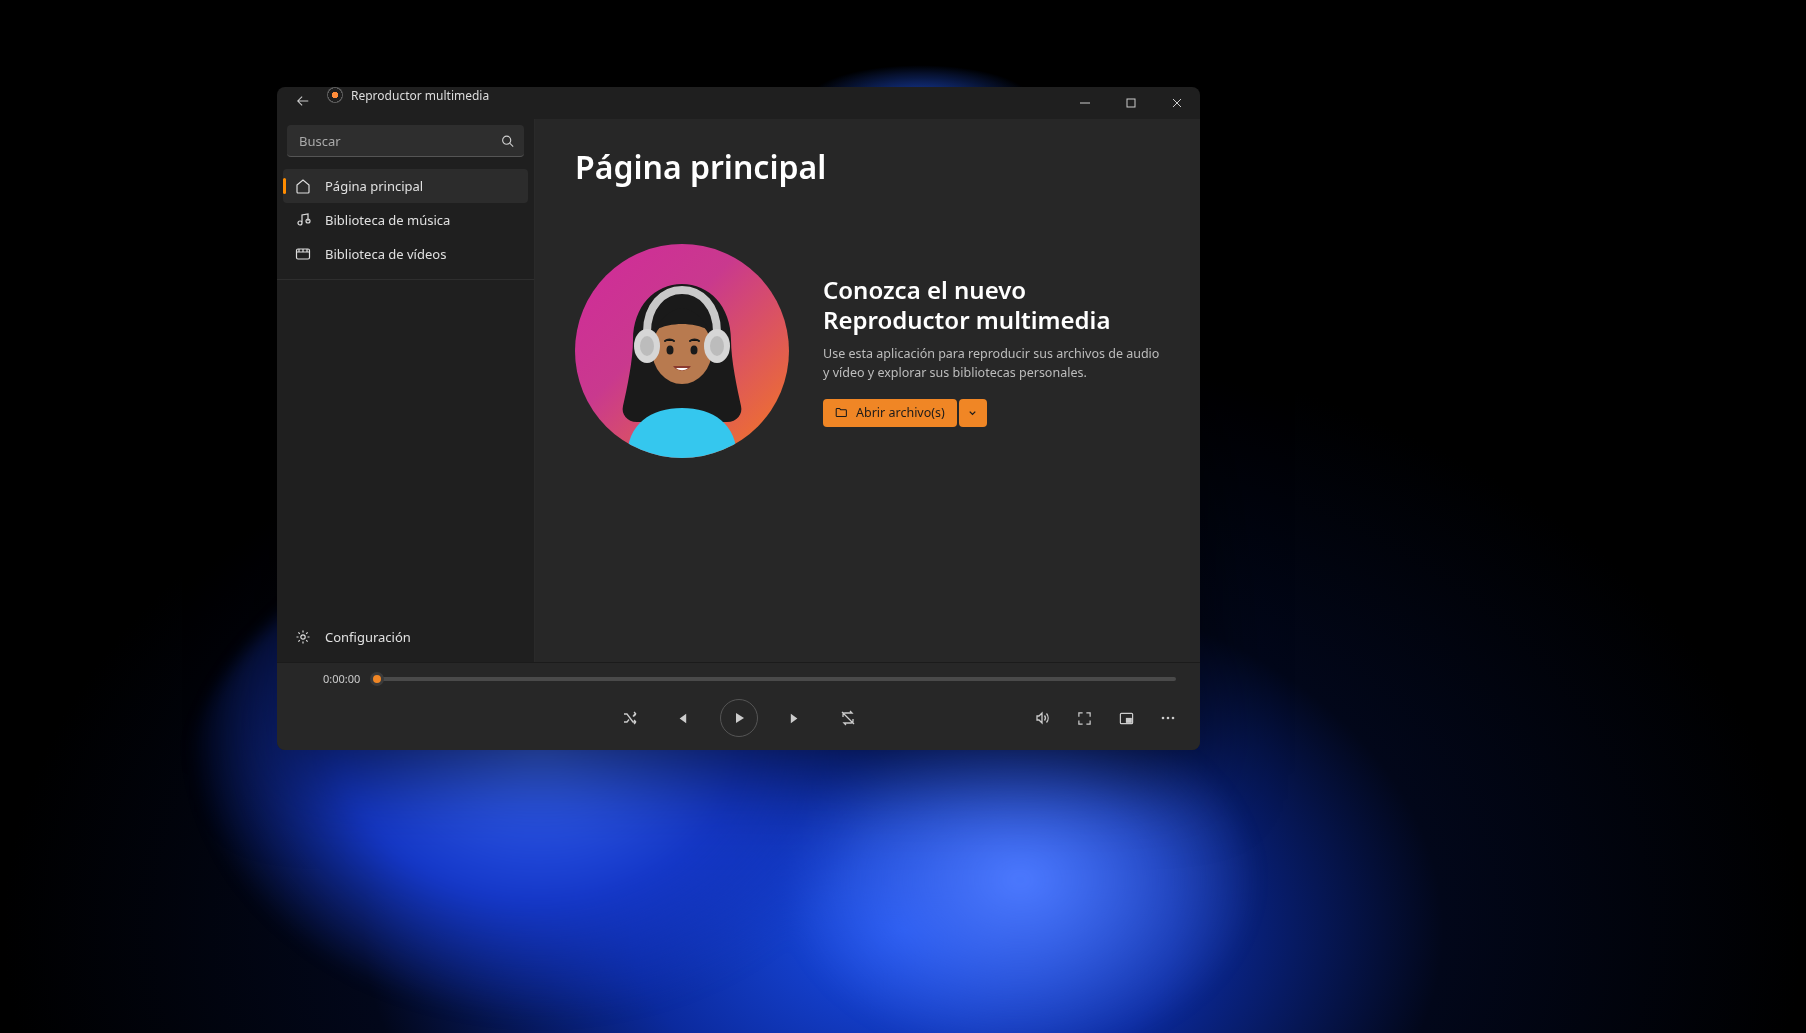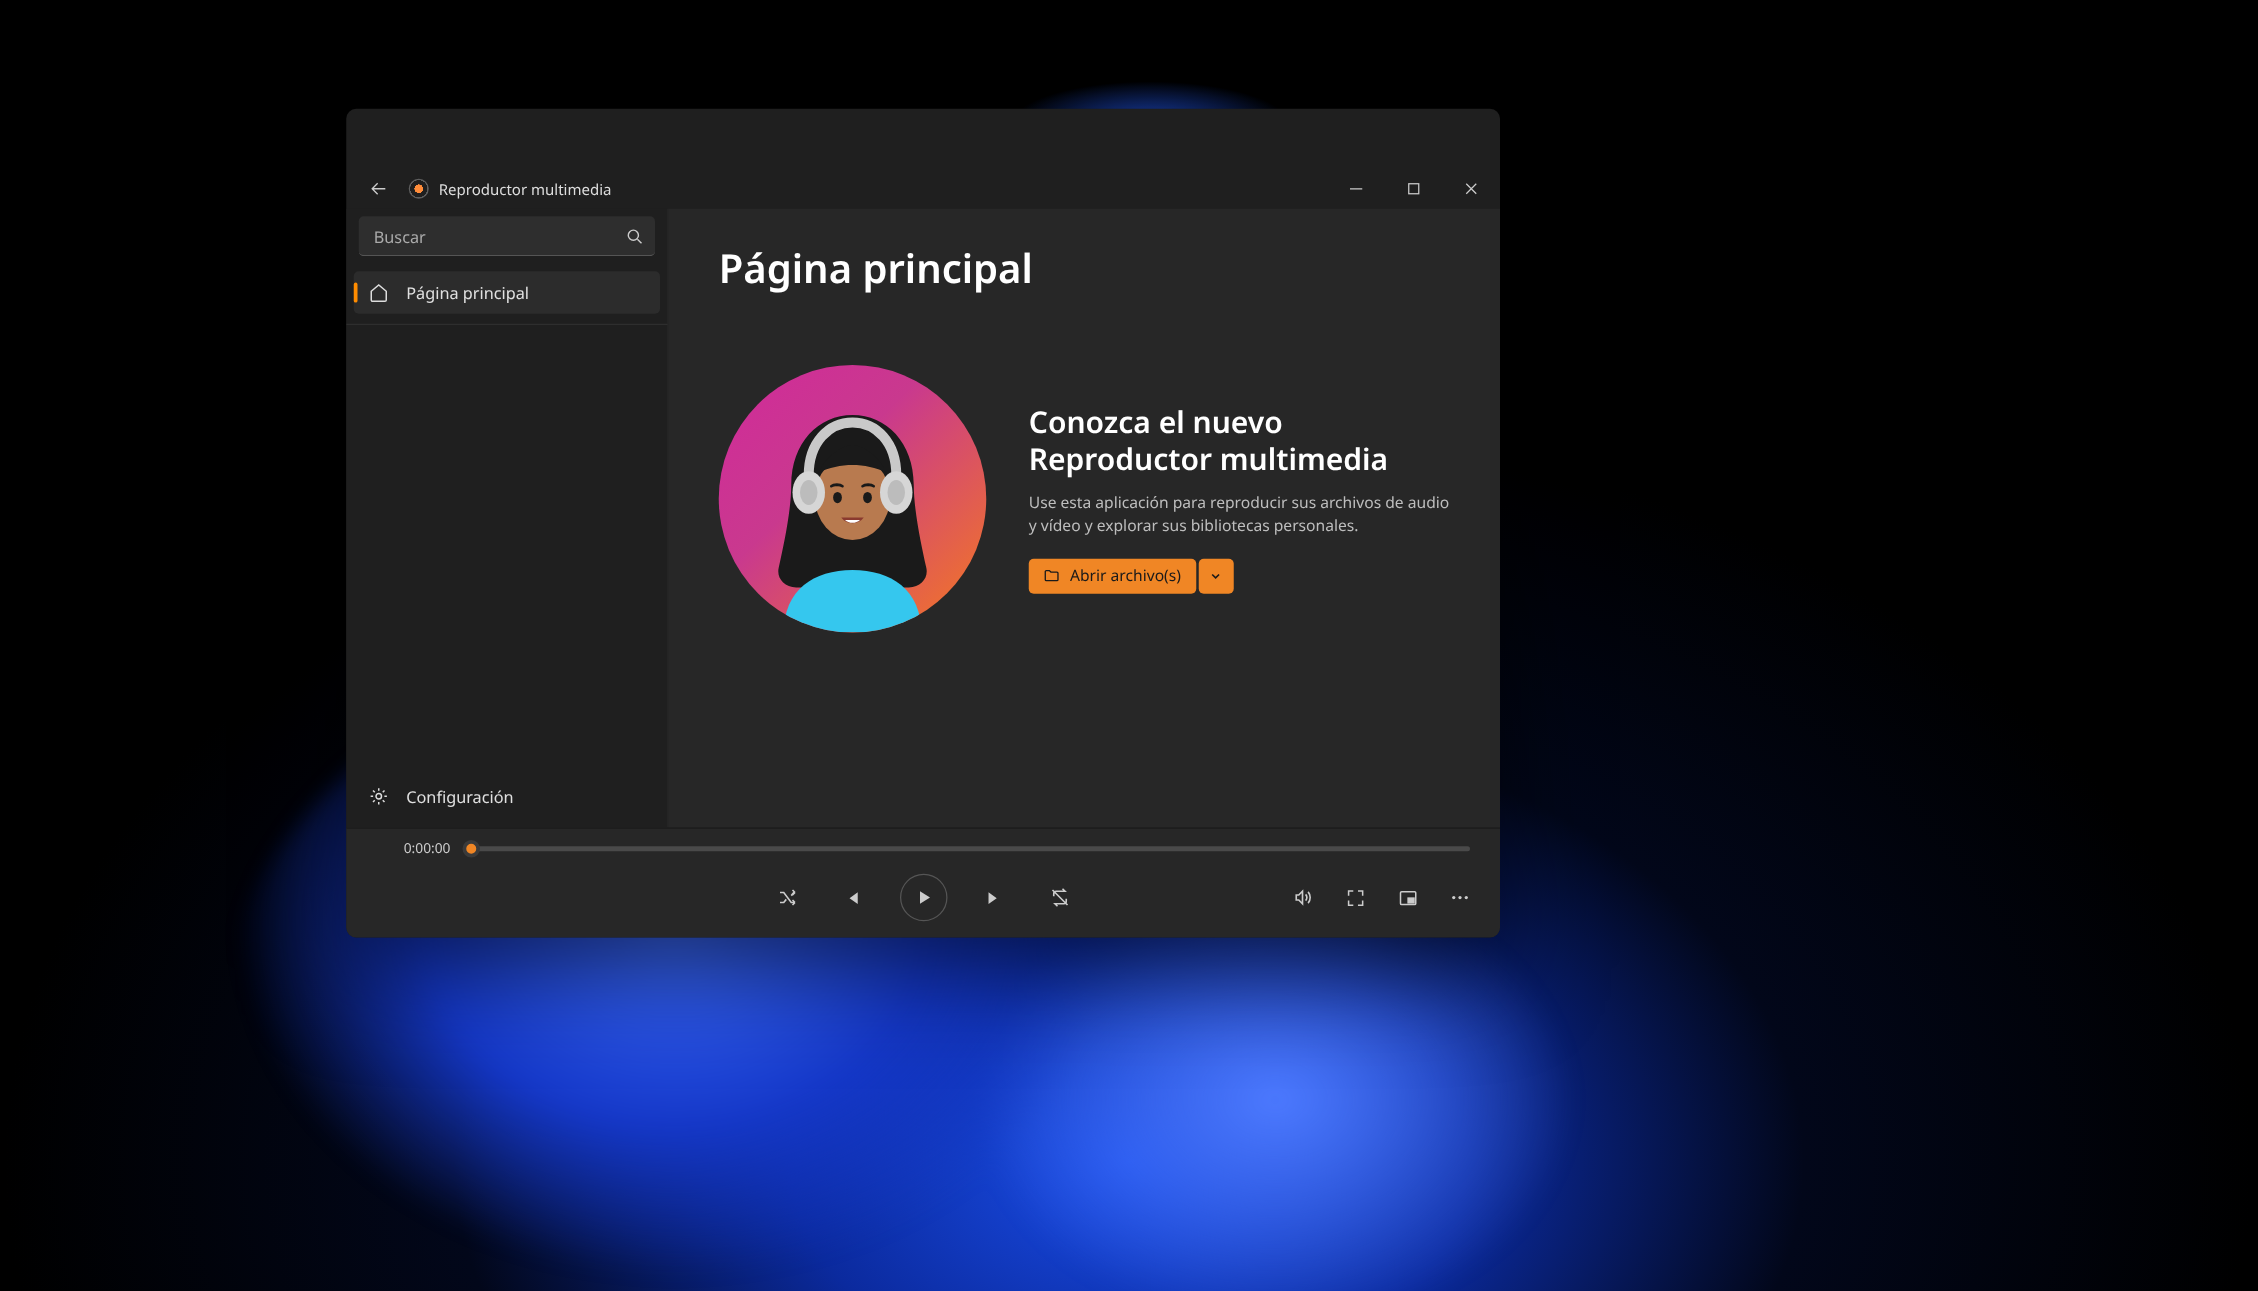--- a/index.html
+++ b/index.html
@@ -5,21 +5,21 @@
 * { margin:0; padding:0; box-sizing:border-box; font-family:"Segoe UI",system-ui,sans-serif; }
 body { width:1806px; height:1033px; background:#000; overflow:hidden; position:relative; }
 
 
 .wallpaper { position:absolute; inset:0; background:radial-gradient(ellipse 900px 600px at 50% 90%, #1a4de8 0%, #0b2a9e 30%, #02071a 60%, #000 100%); }
 .wallpaper::before{content:"";position:absolute;left:180px;top:460px;width:1200px;height:700px;background:radial-gradient(ellipse 500px 400px at 30% 40%,#3b6bff 0%,#1538c8 40%,transparent 70%),radial-gradient(ellipse 400px 300px at 70% 60%,#4d7aff 0%,transparent 60%);filter:blur(8px);border-radius:50%;}
 .wallpaper::after{content:"";position:absolute;left:720px;top:40px;width:400px;height:120px;background:radial-gradient(ellipse 160px 50px at 50% 50%,#1e4dd0 0%,transparent 70%);}
 
 
 .window{position:absolute;left:277px;top:87px;width:923px;height:663px;background:#1f1f1f;border-radius:8px;box-shadow:0 25px 80px rgba(0,0,0,.6);display:flex;flex-direction:column;overflow:hidden;color:#e8e8e8;}
-.titlebar{height:32px;display:flex;align-items:center;padding:0 0 0 12px;position:relative;margin-top:48px;}
+.titlebar{height:32px;display:flex;align-items:flex-start;padding:0 0 0 12px;position:relative;}
 .back-btn{width:28px;height:28px;display:flex;align-items:center;justify-content:center;color:#ccc;border-radius:4px;}
 .app-icon{width:16px;height:16px;margin:0 8px 0 10px;border-radius:50%;background:radial-gradient(circle,#ff8c3a 30%,#1f1f1f 31%,#1f1f1f 60%,#5e5e5e 61%);position:relative;}
 .app-title{font-size:12px;color:#ddd;}
 .win-controls{position:absolute;right:0;top:0;height:32px;display:flex;}
 .win-btn{width:46px;height:32px;display:flex;align-items:center;justify-content:center;color:#ccc;font-size:10px;}
 .win-btn svg{width:10px;height:10px;}
 
 .body-area{flex:1;display:flex;min-height:0;}
 .sidebar{width:258px;background:#1f1f1f;display:flex;flex-direction:column;border-right:1px solid #2a2a2a;}
 .search-wrap{padding:6px 10px 8px;}
@@ -113,20 +113,37 @@
       </div>
 
       <div class="nav">
         <div class="nav-item active">
           <span class="ico">
               <svg width="16" height="16" viewBox="0 0 16 16" fill="none" stroke="currentColor" stroke-width="1.2">
                 <path d="M2 7l6-5 6 5v7a1 1 0 0 1-1 1H3a1 1 0 0 1-1-1z"></path>
               </svg>
             </span>
           <span>Página principal</span>
+        </div>
+        <div class="nav-item">
+          <span class="ico">
+              <svg width="16" height="16" viewBox="0 0 16 16" fill="none" stroke="currentColor" stroke-width="1.2">
+                <path d="M5 13a2 2 0 1 1 0-4 2 2 0 0 1 0 4zM13 11a2 2 0 1 1 0-4 2 2 0 0 1 0 4zM7 11V3l6-1v7"></path>
+              </svg>
+            </span>
+          <span>Biblioteca de música</span>
+        </div>
+        <div class="nav-item">
+          <span class="ico">
+              <svg width="16" height="16" viewBox="0 0 16 16" fill="none" stroke="currentColor" stroke-width="1.2">
+                <rect x="1.5" y="3" width="13" height="10" rx="1.5"></rect>
+                <path d="M1.5 6h13M4 3v3M8 3v3M12 3v3"></path>
+              </svg>
+            </span>
+          <span>Biblioteca de vídeos</span>
         </div>
       </div>
 
       <div class="divider"></div>
 
       <div class="nav">
       </div>
 
       <div class="sidebar-spacer"></div>
 

